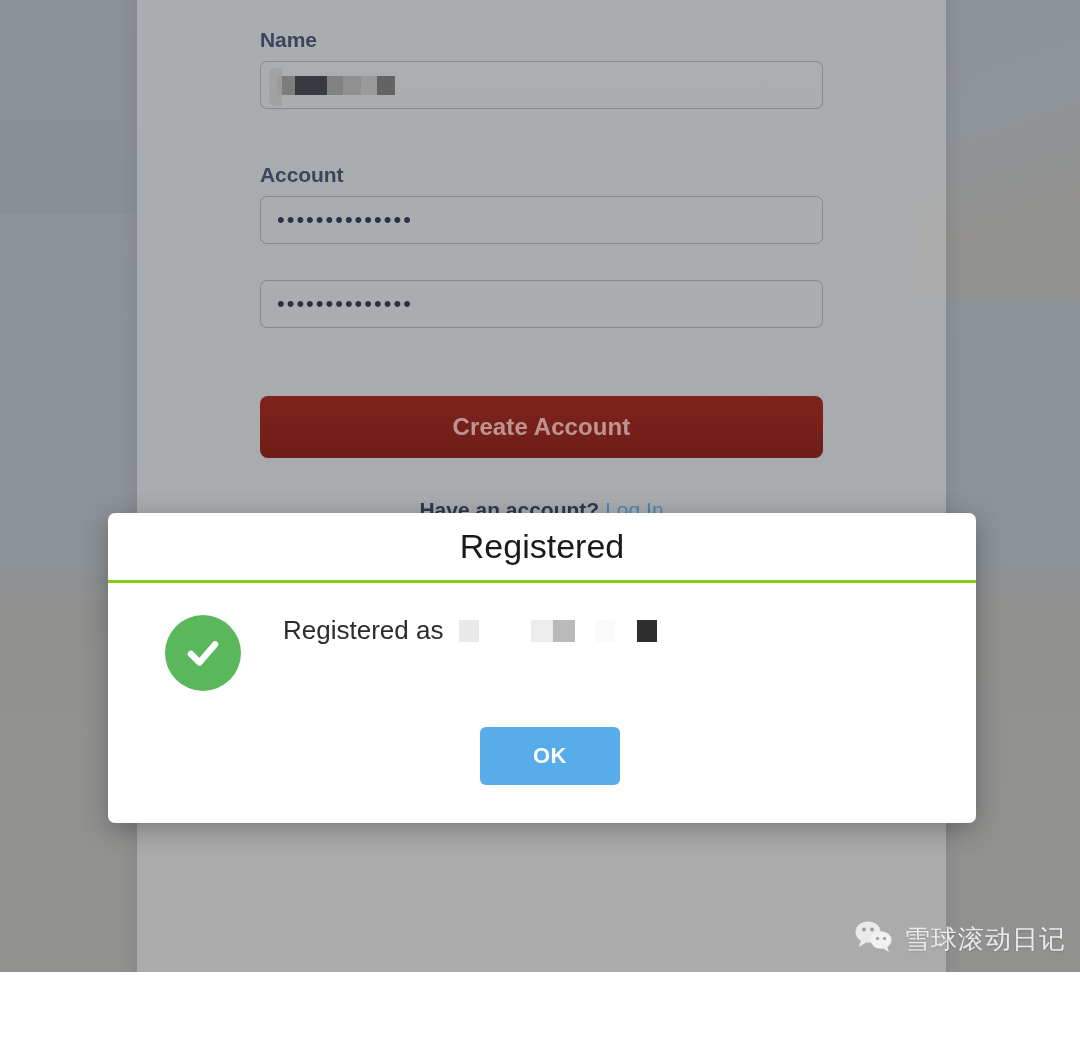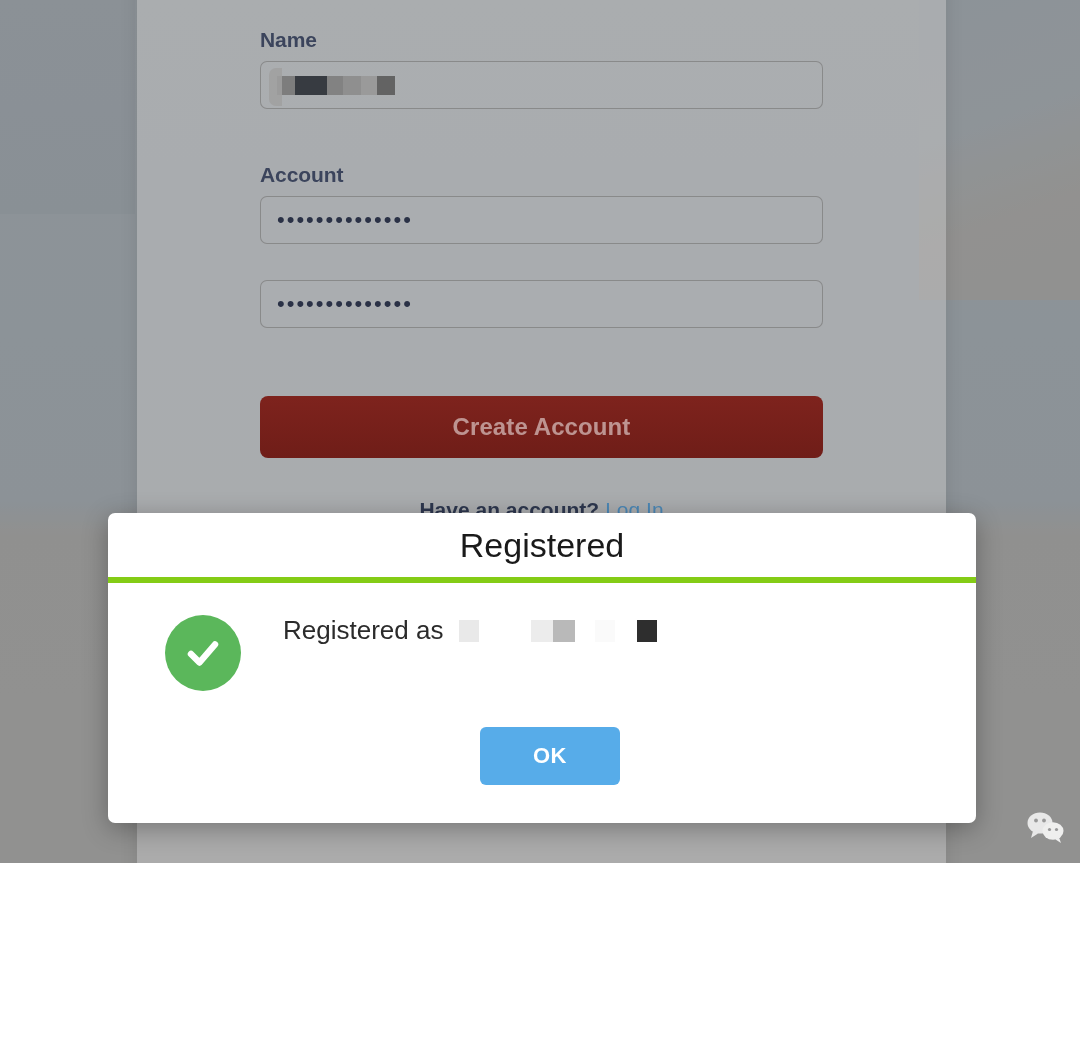--- a/index.html
+++ b/index.html
@@ -8,21 +8,21 @@
     width: 1080px;
     height: 1044px;
     overflow: hidden;
     font-family: "Liberation Sans", sans-serif;
   }
 
   
   #page {
     position: relative;
     width: 1080px;
-    height: 863px;
+    height: 972px;
     background: #9a9a9a;
     overflow: hidden;
   }
   .bg-photo {
     position: absolute;
     inset: 0;
     background:
       linear-gradient(180deg, #96a0a8 0%, #939da5 58%, #9a9a98 62%, #9c9c9a 100%);
   }
   .bg-band-left {
@@ -156,21 +156,21 @@
     overflow: hidden;
   }
   .modal-title {
     height: 70px;
     display: flex;
     align-items: center;
     justify-content: center;
     font-size: 34px;
     color: #1a1a1a;
     font-weight: 400;
-    border-bottom: 6px solid #84cc16;
+    border-bottom: 3px solid #84cc16;
   }
   .modal-body {
     display: flex;
     align-items: flex-start;
     padding: 32px 0 0 57px;
   }
   .check-circle {
     width: 76px; height: 76px;
     flex: 0 0 76px;
     border-radius: 50%;
@@ -321,15 +321,16 @@
         <ellipse cx="14" cy="12" rx="12.5" ry="10.5" fill="#f0f0f0"></ellipse>
         <path d="M7 20 L5 27 L12 22.5 Z" fill="#f0f0f0"></path>
         <circle cx="10" cy="9.5" r="1.9" fill="#9a9a9a"></circle>
         <circle cx="18" cy="9.5" r="1.9" fill="#9a9a9a"></circle>
         <ellipse cx="27" cy="20" rx="10.5" ry="8.8" fill="#f7f7f7"></ellipse>
         <path d="M33 26.5 L35 32 L29.5 28.5 Z" fill="#f7f7f7"></path>
         <circle cx="23.5" cy="18.5" r="1.6" fill="#9a9a9a"></circle>
         <circle cx="30.5" cy="18.5" r="1.6" fill="#9a9a9a"></circle>
       </svg>
     </span>
+    <span class="wm-text">雪球滚动日记</span>
   </div>
 
 </div>
 
 </body></html>

